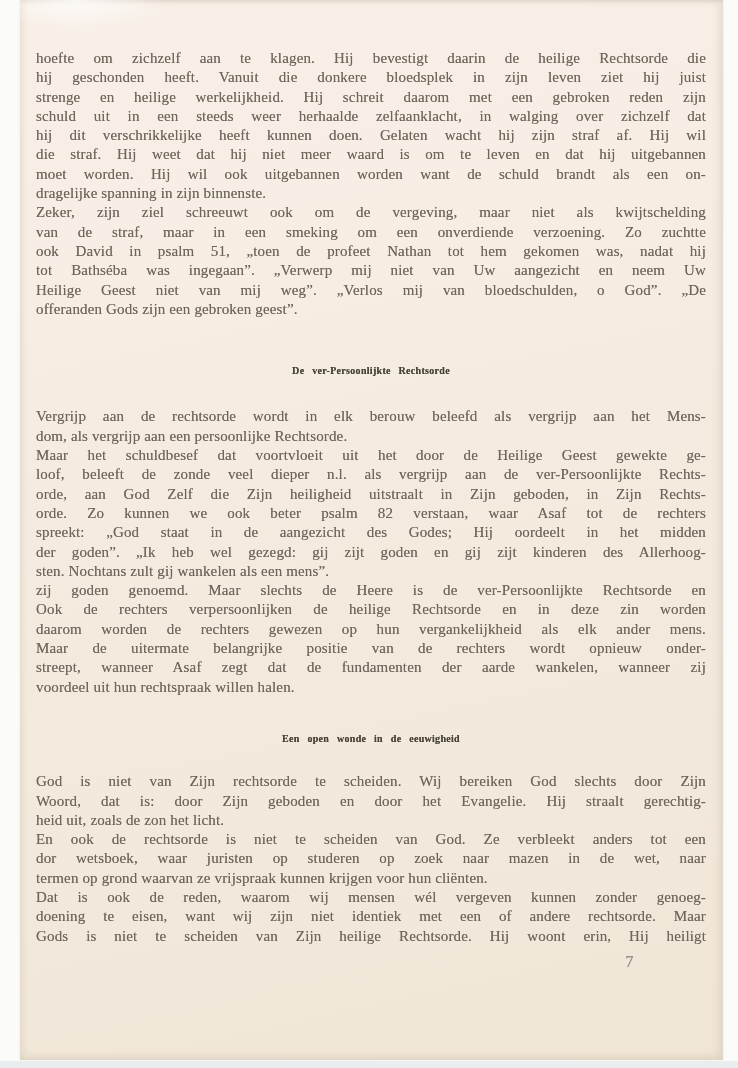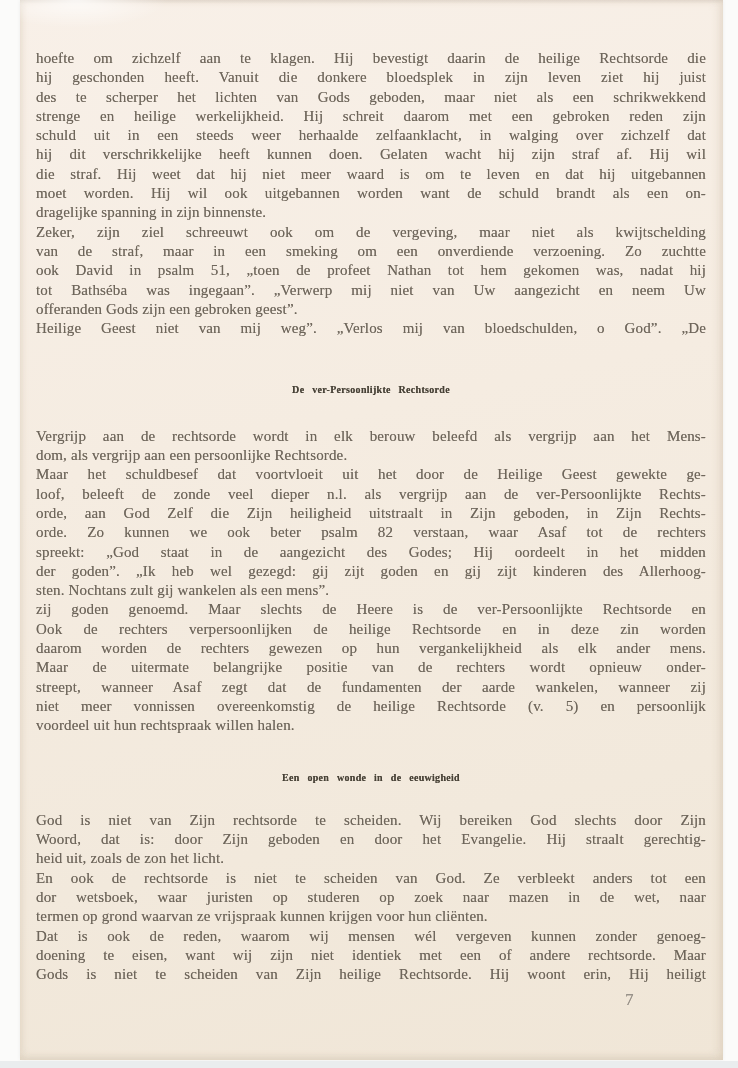--- a/index.html
+++ b/index.html
@@ -93,49 +93,47 @@
   }
 </style>
 </head>
 <body>
 
 <div class="scan-frame">
   <div class="book-page">
     <div class="text-col">
         <div class="line">hoefte om zichzelf aan te klagen. Hij bevestigt daarin de heilige Rechtsorde die</div>
         <div class="line">hij geschonden heeft. Vanuit die donkere bloedsplek in zijn leven ziet hij juist</div>
-        <div class="line">des te scherper het lichten van Gods geboden, maar niet als een schrikwekkend</div>
         <div class="line">strenge en heilige werkelijkheid. Hij schreit daarom met een gebroken reden zijn</div>
         <div class="line">schuld uit in een steeds weer herhaalde zelfaanklacht, in walging over zichzelf dat</div>
         <div class="line">hij dit verschrikkelijke heeft kunnen doen. Gelaten wacht hij zijn straf af. Hij wil</div>
         <div class="line">die straf. Hij weet dat hij niet meer waard is om te leven en dat hij uitgebannen</div>
         <div class="line">moet worden. Hij wil ook uitgebannen worden want de schuld brandt als een on-</div>
         <div class="line end">dragelijke spanning in zijn binnenste.</div>
         <div class="line">Zeker, zijn ziel schreeuwt ook om de vergeving, maar niet als kwijtschelding</div>
         <div class="line">van de straf, maar in een smeking om een onverdiende verzoening. Zo zuchtte</div>
         <div class="line">ook David in psalm 51, „toen de profeet Nathan tot hem gekomen was, nadat hij</div>
         <div class="line">tot Bathséba was ingegaan”. „Verwerp mij niet van Uw aangezicht en neem Uw</div>
+        <div class="line">Heilige Geest niet van mij weg”. „Verlos mij van bloedschulden, o God”. „De</div>
         <div class="line end">offeranden Gods zijn een gebroken geest”.</div>
-        <div class="line">Heilige Geest niet van mij weg”. „Verlos mij van bloedschulden, o God”. „De</div>
         <div class="heading">De ver-Persoonlijkte Rechtsorde</div>
         <div class="line">Vergrijp aan de rechtsorde wordt in elk berouw beleefd als vergrijp aan het Mens-</div>
         <div class="line end">dom, als vergrijp aan een persoonlijke Rechtsorde.</div>
         <div class="line">Maar het schuldbesef dat voortvloeit uit het door de Heilige Geest gewekte ge-</div>
         <div class="line">loof, beleeft de zonde veel dieper n.l. als vergrijp aan de ver-Persoonlijkte Rechts-</div>
         <div class="line">orde, aan God Zelf die Zijn heiligheid uitstraalt in Zijn geboden, in Zijn Rechts-</div>
         <div class="line">orde. Zo kunnen we ook beter psalm 82 verstaan, waar Asaf tot de rechters</div>
         <div class="line">spreekt: „God staat in de aangezicht des Godes; Hij oordeelt in het midden</div>
         <div class="line">der goden”. „Ik heb wel gezegd: gij zijt goden en gij zijt kinderen des Allerhoog-</div>
         <div class="line end">sten. Nochtans zult gij wankelen als een mens”.</div>
         <div class="line">zij goden genoemd. Maar slechts de Heere is de ver-Persoonlijkte Rechtsorde en</div>
         <div class="line">Ook de rechters verpersoonlijken de heilige Rechtsorde en in deze zin worden</div>
         <div class="line">daarom worden de rechters gewezen op hun vergankelijkheid als elk ander mens.</div>
         <div class="line">Maar de uitermate belangrijke positie van de rechters wordt opnieuw onder-</div>
         <div class="line">streept, wanneer Asaf zegt dat de fundamenten der aarde wankelen, wanneer zij</div>
-        <div class="line">niet meer vonnissen overeenkomstig de heilige Rechtsorde (v. 5) en persoonlijk</div>
         <div class="line end">voordeel uit hun rechtspraak willen halen.</div>
         <div class="heading h2">Een open wonde in de eeuwigheid</div>
         <div class="line">God is niet van Zijn rechtsorde te scheiden. Wij bereiken God slechts door Zijn</div>
         <div class="line">Woord, dat is: door Zijn geboden en door het Evangelie. Hij straalt gerechtig-</div>
         <div class="line end">heid uit, zoals de zon het licht.</div>
         <div class="line">En ook de rechtsorde is niet te scheiden van God. Ze verbleekt anders tot een</div>
         <div class="line">dor wetsboek, waar juristen op studeren op zoek naar mazen in de wet, naar</div>
         <div class="line end">termen op grond waarvan ze vrijspraak kunnen krijgen voor hun cliënten.</div>
         <div class="line">Dat is ook de reden, waarom wij mensen wél vergeven kunnen zonder genoeg-</div>
         <div class="line">doening te eisen, want wij zijn niet identiek met een of andere rechtsorde. Maar</div>

